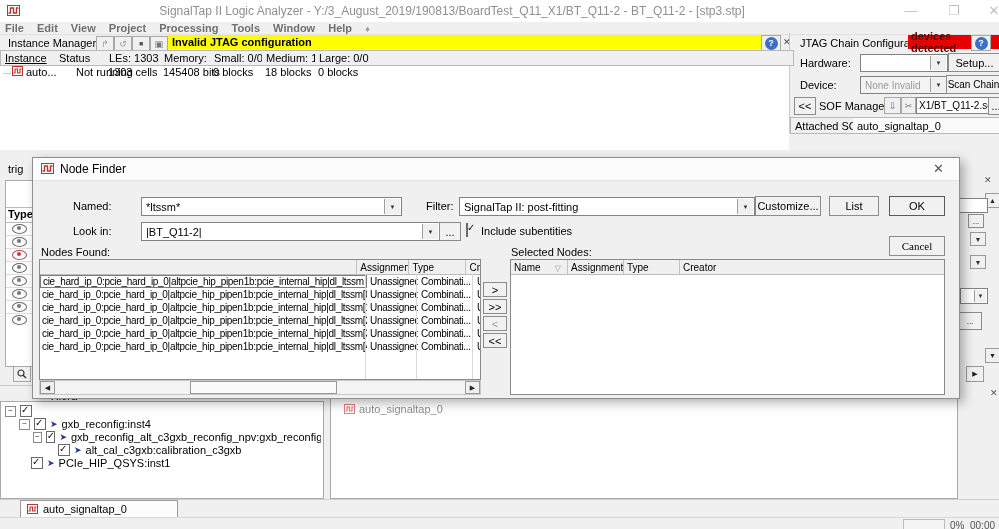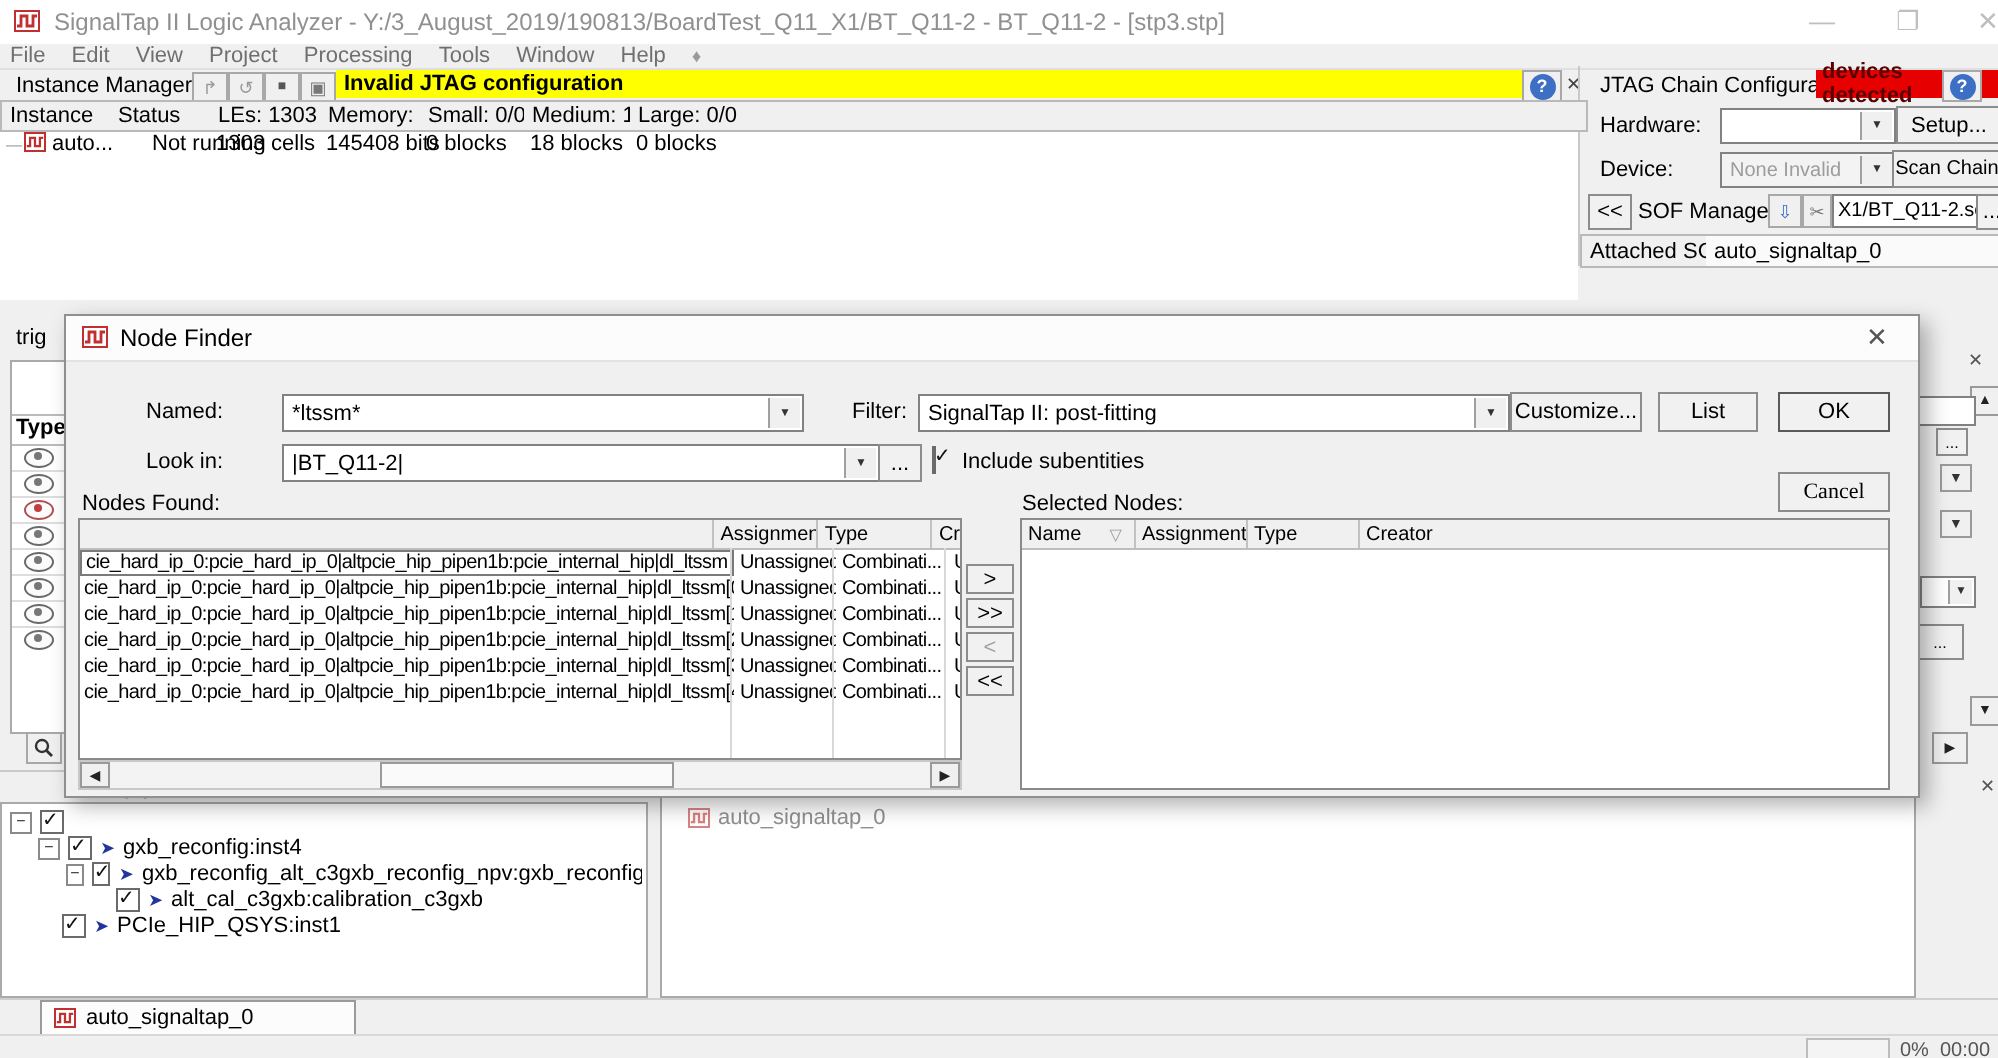--- a/index.html
+++ b/index.html
@@ -1,27 +1,27 @@
 <!DOCTYPE html>
 <html><head>
 <meta charset="utf-8">
 <style>
   html,body{margin:0;padding:0;background:#d8d8d8;}
   #screen{position:relative;width:999px;height:529px;background:#f0f0f0;
     font-family:"Liberation Sans",sans-serif;font-size:11px;color:#000;overflow:hidden;}
   .abs{position:absolute;}
-  .nowrap{white-space:nowrap;overflow:hidden;}
+  .nowrap{white-space:nowrap;overflow:hidden;text-align:center;}
   
   .titlebar{left:0;top:0;width:999px;height:22px;background:#ffffff;}
   .title-text{left:27px;top:4px;color:#909090;font-size:12px;}
   .winbtn{top:0;width:32px;height:21px;display:flex;align-items:center;justify-content:center;
     color:#bfbfbf;font-size:13px;}
   
   .menubar{left:0;top:22px;width:999px;height:12px;background:#f0f0f0;}
-  .menuitem{display:inline-block;padding:0 5px;color:#6f6f6f;font-size:11px;}
+  .menuitem{display:inline-block;padding:0 5px;color:#6f6f6f;font-size:11px;font-weight:bold;}
   
   .toolbar{left:0;top:34px;width:999px;height:17px;background:#f0f0f0;border-top:1px solid #e0e0e0;}
   .tbtn{background:#f0f0f0;border:1px solid #a8a8a8;display:flex;align-items:center;justify-content:center;}
   .warnbar{background:#ffff00;display:flex;align-items:center;font-weight:bold;}
   .badge-red{background:#e60000;color:#5a0000;font-weight:bold;padding:0 3px;display:flex;align-items:center;}
   .help-icon{width:13px;height:13px;border-radius:50%;background:#3d6fc4;color:#fff;font-size:9px;font-weight:bold;
     display:flex;align-items:center;justify-content:center;}
   
   .cellh{background:#f0f0f0;border:1px solid #b9b9b9;border-left:none;display:flex;align-items:center;padding-left:4px;}
   .cellh.first{border-left:1px solid #b9b9b9;}
@@ -146,21 +146,21 @@
   <span class="abs tbtn" style="left:901px;top:97px;width:13px;height:15px;color:#777;font-size:9px;">✂</span>
   <div class="abs combo nowrap" style="left:916px;top:97px;width:69px;height:15px;font-size:10px;padding-left:2px;">
     <span>X1/BT_Q11-2.sof</span>
   </div>
   <div class="abs btn" style="left:988px;top:97px;width:14px;height:16px;">...</div>
 
   <div class="abs cellh first" style="left:790px;top:117px;width:63px;height:15px;">Attached SO</div>
   <div class="abs cellh" style="left:853px;top:117px;width:146px;height:15px;background:#fafafa;">auto_signaltap_0</div>
 
   <div class="abs" style="left:0;top:50px;width:789px;height:100px;background:#fff;"></div>
-  <div class="abs cellh first" style="left:0;top:50px;width:55px;height:14px;">Instance</div>
+  <div class="abs cellh first" style="left:0;top:50px;width:55px;height:14px;text-decoration:underline;">Instance</div>
   <div class="abs cellh" style="left:55px;top:50px;width:50px;height:14px;">Status</div>
   <div class="abs cellh" style="left:105px;top:50px;width:55px;height:14px;">LEs: 1303</div>
   <div class="abs cellh nowrap" style="left:160px;top:50px;width:50px;height:14px;">Memory: 14</div>
   <div class="abs cellh" style="left:210px;top:50px;width:52px;height:14px;">Small: 0/0</div>
   <div class="abs cellh nowrap" style="left:262px;top:50px;width:53px;height:14px;">Medium: 18</div>
   <div class="abs cellh" style="left:315px;top:50px;width:474px;height:14px;">Large: 0/0</div>
 
   <div class="abs" style="left:0;top:66px;width:789px;height:13px;">
     <span class="abs" style="left:3px;top:2px;color:#9a9a9a;font-size:8px;">—</span>
     <span class="abs st-icon" style="left:12px;top:0px;width:11px;height:10px;">

